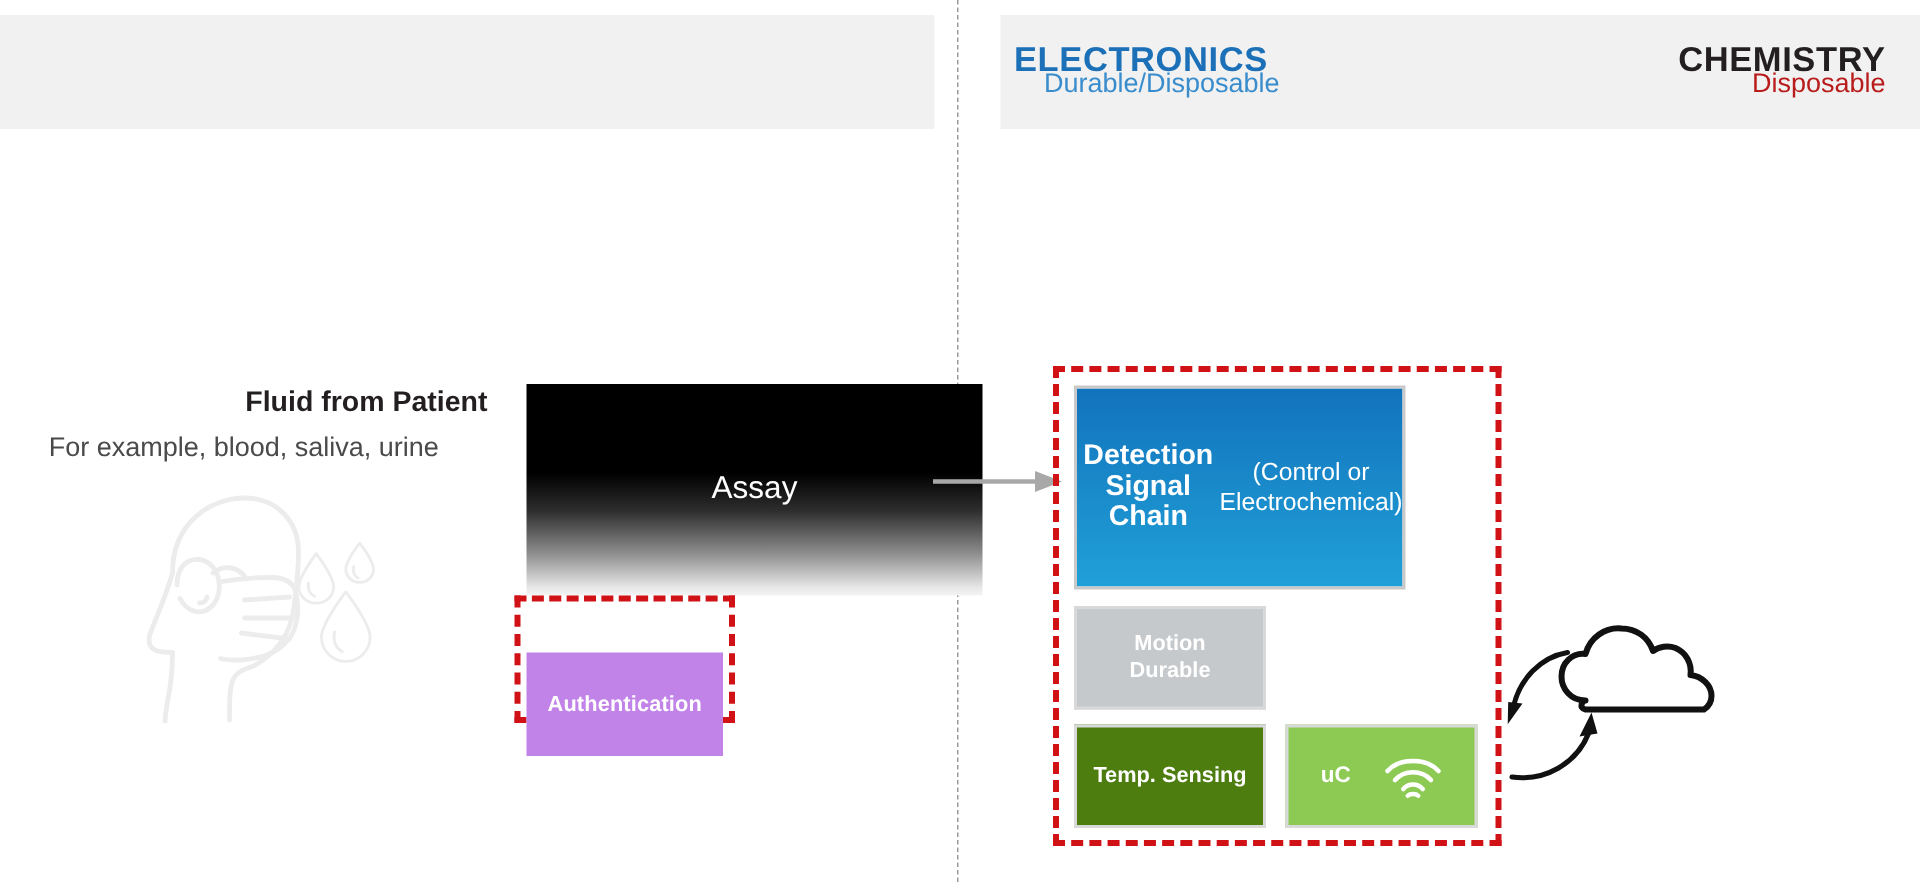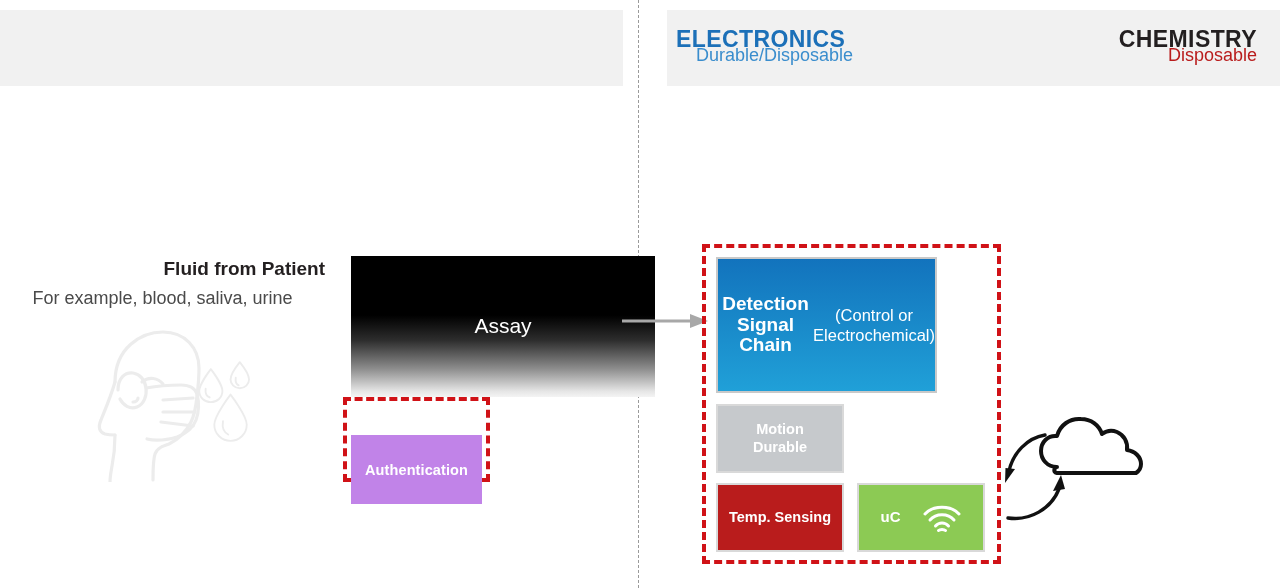--- a/index.html
+++ b/index.html
@@ -97,21 +97,21 @@
     background:linear-gradient(to bottom,#1273bd 0%,#1a8ccb 55%,#20a0d8 100%);
     border:2px solid #c9c9c9;
     flex-direction:row;
   }
   .dsc-t1{font-weight:bold;font-size:19px;line-height:1.1;}
   .dsc-t2{font-size:16.5px;line-height:1.2;margin-top:2px;}
 
   .blk-small{width:128px;height:69px;border:2px solid #d9d9d9;}
   .blk-motion{left:716px;top:404px;background:#c6c9cc;}
   .blk-power{left:857px;top:404px;background:#edb112;}
-  .blk-temp{left:716px;top:483px;background:#b91c1c;}
+  .blk-temp{left:716px;top:483px;background:#4d7c0f;}
   .blk-uc{left:857px;top:483px;background:#8cca54;}
   .blk-small .lbl{font-weight:bold;font-size:14.5px;line-height:1.22;}
   .uc-inner{display:flex;align-items:center;gap:21px;}
   .uc-inner .lbl{font-weight:bold;font-size:15px;}
 
   
   .cloud-art{position:absolute;left:1005px;top:405px;width:160px;height:135px;}
 </style>
 </head>
 <body>

